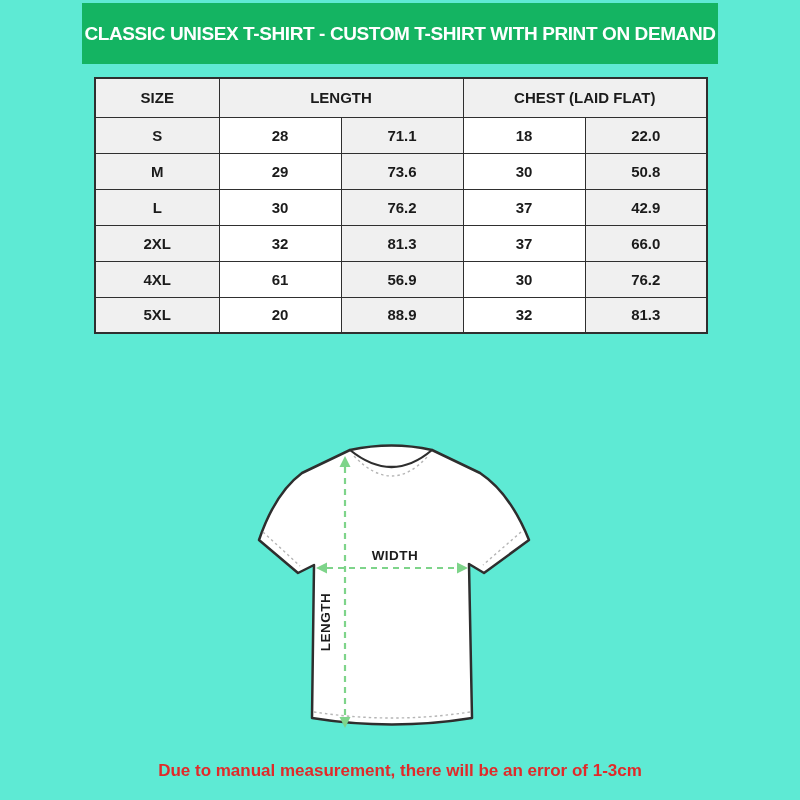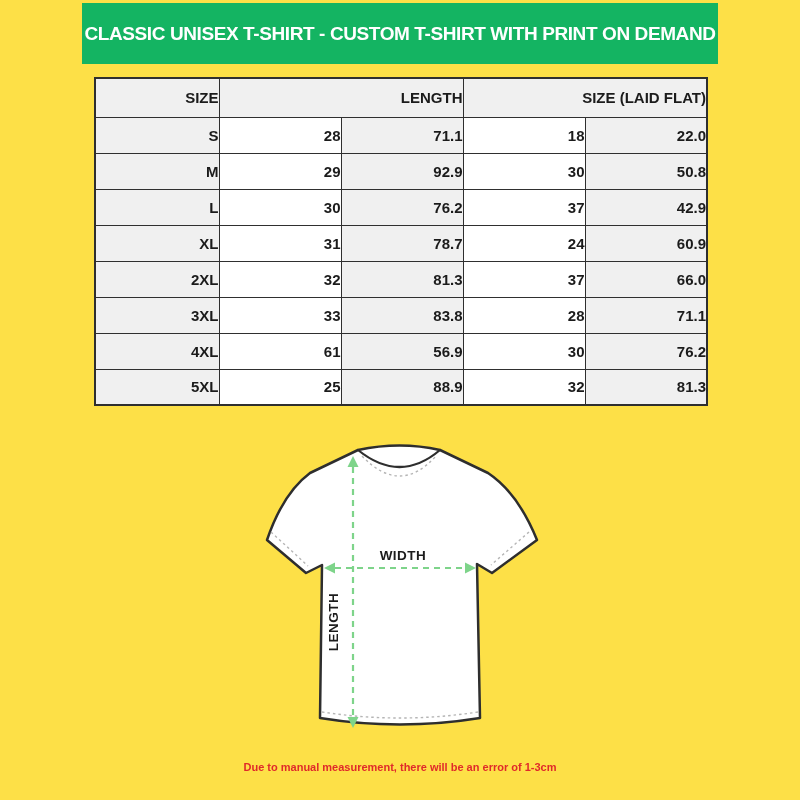--- a/index.html
+++ b/index.html
@@ -2,21 +2,21 @@
 <html><head>
 <meta charset="utf-8">
 <style>
   * { margin: 0; padding: 0; box-sizing: border-box; }
   html, body { background: #ffffff; }
   body { font-family: "Liberation Sans", sans-serif; }
   .page {
     position: relative;
     width: 800px;
     height: 800px;
-    background: #fde047;
+    background: #5eead4;
     overflow: hidden;
   }
   .banner {
     position: absolute;
     left: 82px; top: 3px;
     width: 636px; height: 61px;
     background: #14b462;
     color: #ffffff;
     display: flex; align-items: center; justify-content: center;
     font-size: 19px; font-weight: bold;
@@ -27,43 +27,43 @@
     position: absolute;
     left: 94px; top: 77px;
     width: 612px;
     border-collapse: collapse;
     table-layout: fixed;
   }
   .size-table col.c-size  { width: 124px; }
   .size-table col.c-data  { width: 122px; }
   .size-table th, .size-table td {
     border: 1.6px solid #2f2f2f;
-    text-align: right;
+    text-align: center;
     vertical-align: middle;
     font-weight: bold;
     color: #1b1b1b;
     background: #ffffff;
   }
   .size-table th { height: 39px; font-size: 15px; background: #f0f0f0; }
   .size-table td { height: 36px; font-size: 15px; }
   .size-table td.g { background: #f0f0f0; }
   .size-table { border: 2px solid #2f2f2f; }
   .diagram {
     position: absolute;
-    left: 240px; top: 430px;
+    left: 232px; top: 430px;
     width: 320px; height: 320px;
   }
   .diagram svg { display: block; width: 320px; height: 320px; }
   .note {
     position: absolute;
     left: 0; top: 761px;
     width: 800px;
     text-align: center;
     color: #e02a2a;
-    font-size: 11px;
+    font-size: 17px;
     font-weight: bold;
   }
   .svg-label {
     font-family: "Liberation Sans", sans-serif;
     font-size: 13.5px;
     font-weight: bold;
     fill: #1c1c1c;
     letter-spacing: 0.5px;
   }
 </style>
@@ -81,76 +81,62 @@
       <col class="c-size">
         <col class="c-data">
         <col class="c-data">
         <col class="c-data">
         <col class="c-data">
     </colgroup>
     <thead>
       <tr>
         <th>SIZE</th>
         <th colspan="2">LENGTH</th>
-        <th colspan="2">SIZE (LAID FLAT)</th>
+        <th colspan="2">CHEST (LAID FLAT)</th>
       </tr>
     </thead>
     <tbody>
       <tr>
         <td class="g">S</td>
         <td>28</td>
         <td class="g">71.1</td>
         <td>18</td>
         <td class="g">22.0</td>
       </tr>
       <tr>
         <td class="g">M</td>
         <td>29</td>
-        <td class="g">92.9</td>
+        <td class="g">73.6</td>
         <td>30</td>
         <td class="g">50.8</td>
       </tr>
       <tr>
         <td class="g">L</td>
         <td>30</td>
         <td class="g">76.2</td>
         <td>37</td>
         <td class="g">42.9</td>
       </tr>
       <tr>
-        <td class="g">XL</td>
-        <td>31</td>
-        <td class="g">78.7</td>
-        <td>24</td>
-        <td class="g">60.9</td>
-      </tr>
-      <tr>
         <td class="g">2XL</td>
         <td>32</td>
         <td class="g">81.3</td>
         <td>37</td>
         <td class="g">66.0</td>
-      </tr>
-      <tr>
-        <td class="g">3XL</td>
-        <td>33</td>
-        <td class="g">83.8</td>
-        <td>28</td>
-        <td class="g">71.1</td>
       </tr>
       <tr>
         <td class="g">4XL</td>
         <td>61</td>
         <td class="g">56.9</td>
         <td>30</td>
         <td class="g">76.2</td>
       </tr>
       <tr>
         <td class="g">5XL</td>
-        <td>25</td>
+        <td>20</td>
         <td class="g">88.9</td>
         <td>32</td>
         <td class="g">81.3</td>
       </tr>
     </tbody>
   </table>
 
   <div class="diagram">
     <svg viewBox="0 0 320 320" xmlns="http://www.w3.org/2000/svg">
 

